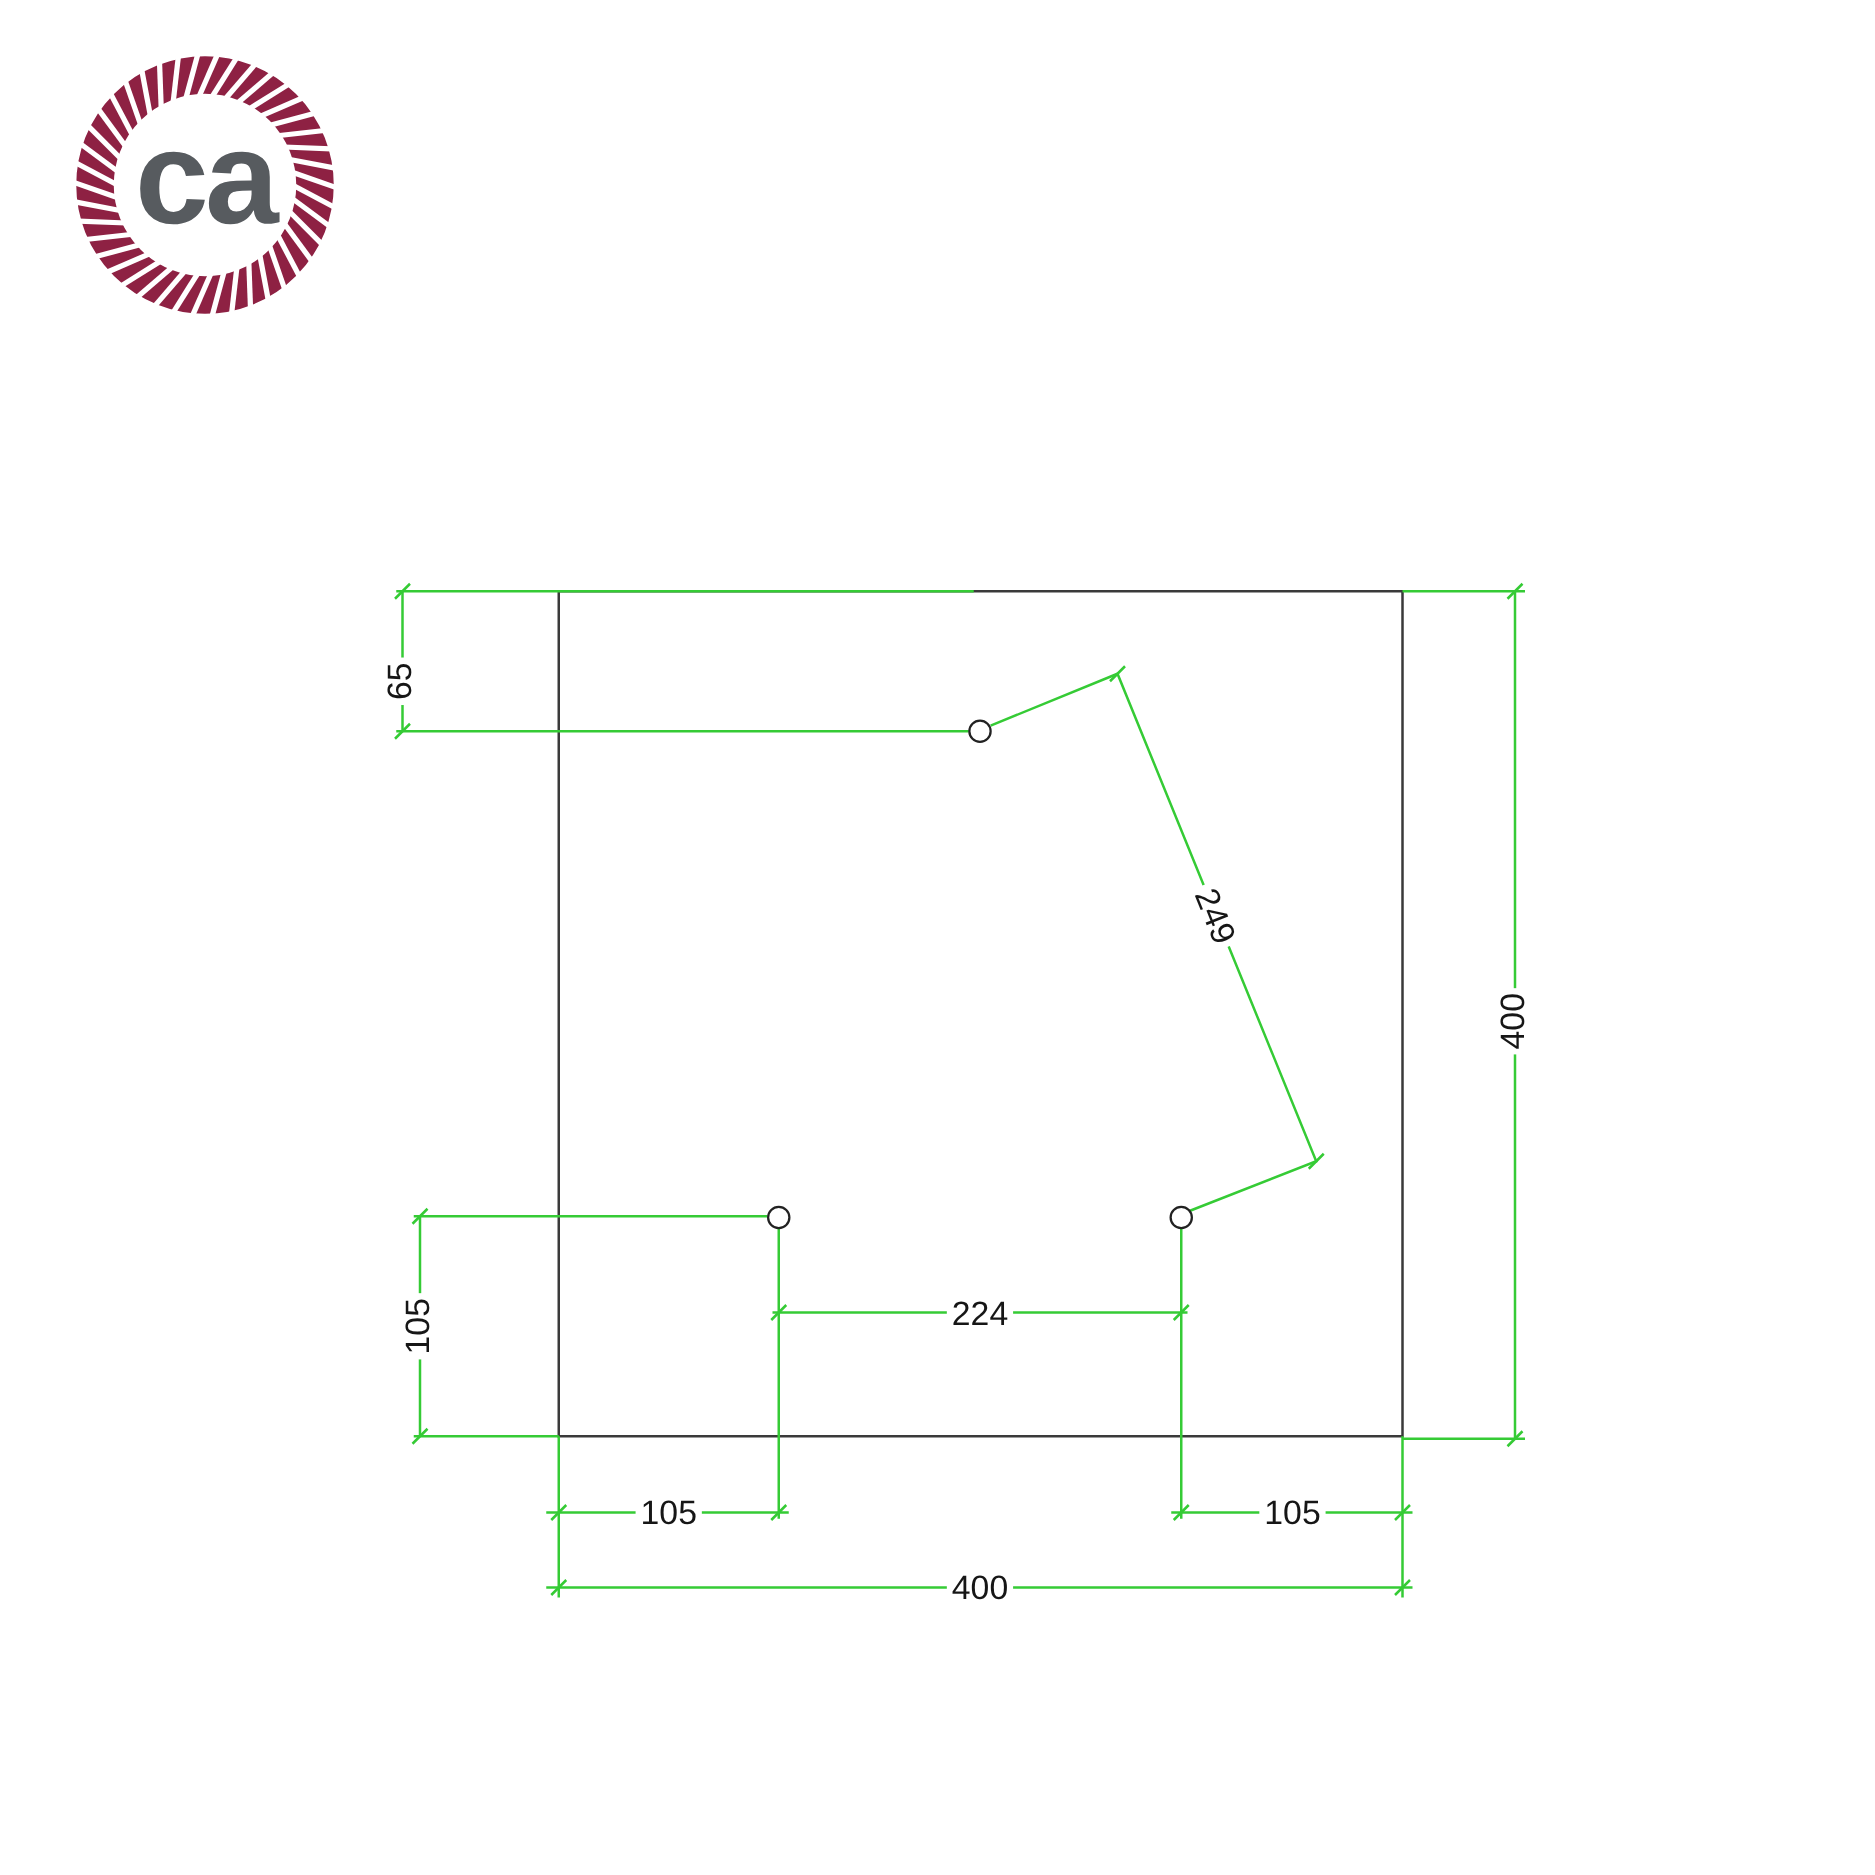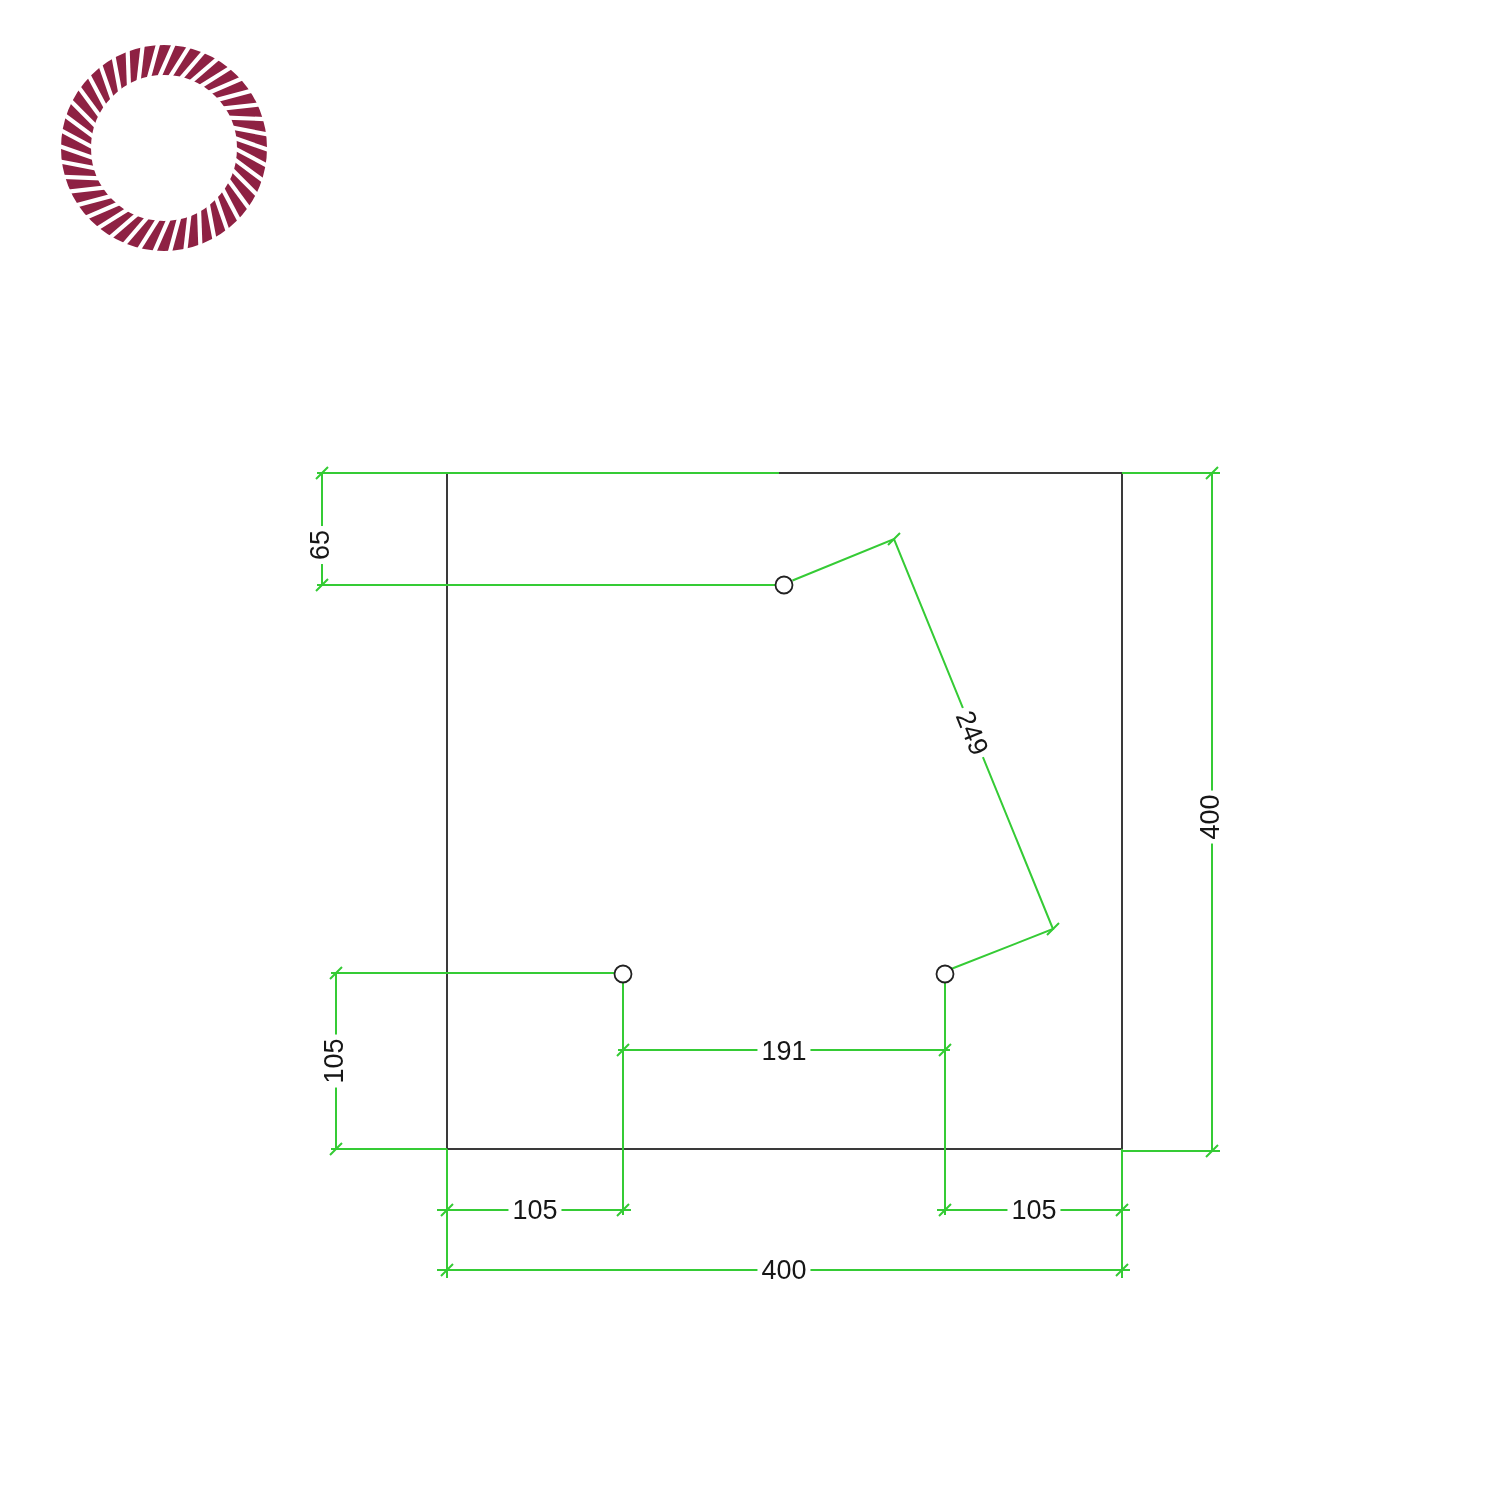--- a/index.html
+++ b/index.html
@@ -70,20 +70,21 @@
       <line x1="121.6" y1="39.8" x2="146.3" y2="11.1" stroke="#ffffff" stroke-width="4.2"></line>
       <line x1="131.6" y1="42.8" x2="160.3" y2="18.2" stroke="#ffffff" stroke-width="4.2"></line>
       <line x1="141.0" y1="47.4" x2="173.1" y2="27.3" stroke="#ffffff" stroke-width="4.2"></line>
       <line x1="149.6" y1="53.3" x2="184.4" y2="38.2" stroke="#ffffff" stroke-width="4.2"></line>
       <line x1="157.3" y1="60.4" x2="193.9" y2="50.6" stroke="#ffffff" stroke-width="4.2"></line>
       <line x1="163.8" y1="68.6" x2="201.5" y2="64.4" stroke="#ffffff" stroke-width="4.2"></line>
       <line x1="169.1" y1="77.6" x2="206.9" y2="79.1" stroke="#ffffff" stroke-width="4.2"></line>
       <line x1="172.9" y1="87.4" x2="210.1" y2="94.5" stroke="#ffffff" stroke-width="4.2"></line>
       <line x1="175.2" y1="97.6" x2="211.0" y2="110.1" stroke="#ffffff" stroke-width="4.2"></line>
     </svg>
+  <div class="logo-text">ca</div>
 </div>
 
 <div class="drawing">
   <svg width="1500" height="1500" viewBox="0 0 1500 1500">
 
     <rect x="447" y="473" width="675" height="676" class="k"></rect>
 
     <g>
 
       <path class="g" d="M317 473 L779 473"></path>
@@ -124,19 +125,19 @@
         M888 545 L900 533 M1047 935 L1059 923"></path>
     </g>
 
     <circle cx="784" cy="585" r="8.5" class="hole"></circle>
     <circle cx="623" cy="974" r="8.5" class="hole"></circle>
     <circle cx="945" cy="974" r="8.5" class="hole"></circle>
   </svg>
 
   <div class="dim v" style="left:320px;top:545px">65</div>
   <div class="dim v" style="left:334px;top:1061px">105</div>
-  <div class="dim" style="left:784px;top:1051px">191</div>
+  <div class="dim" style="left:784px;top:1051px">224</div>
   <div class="dim" style="left:535px;top:1210px">105</div>
   <div class="dim" style="left:1034px;top:1210px">105</div>
   <div class="dim" style="left:784px;top:1270px">400</div>
   <div class="dim v" style="left:1210px;top:817px">400</div>
   <div class="dim diag" style="left:972px;top:733px">249</div>
 </div>
 
 </body></html>

